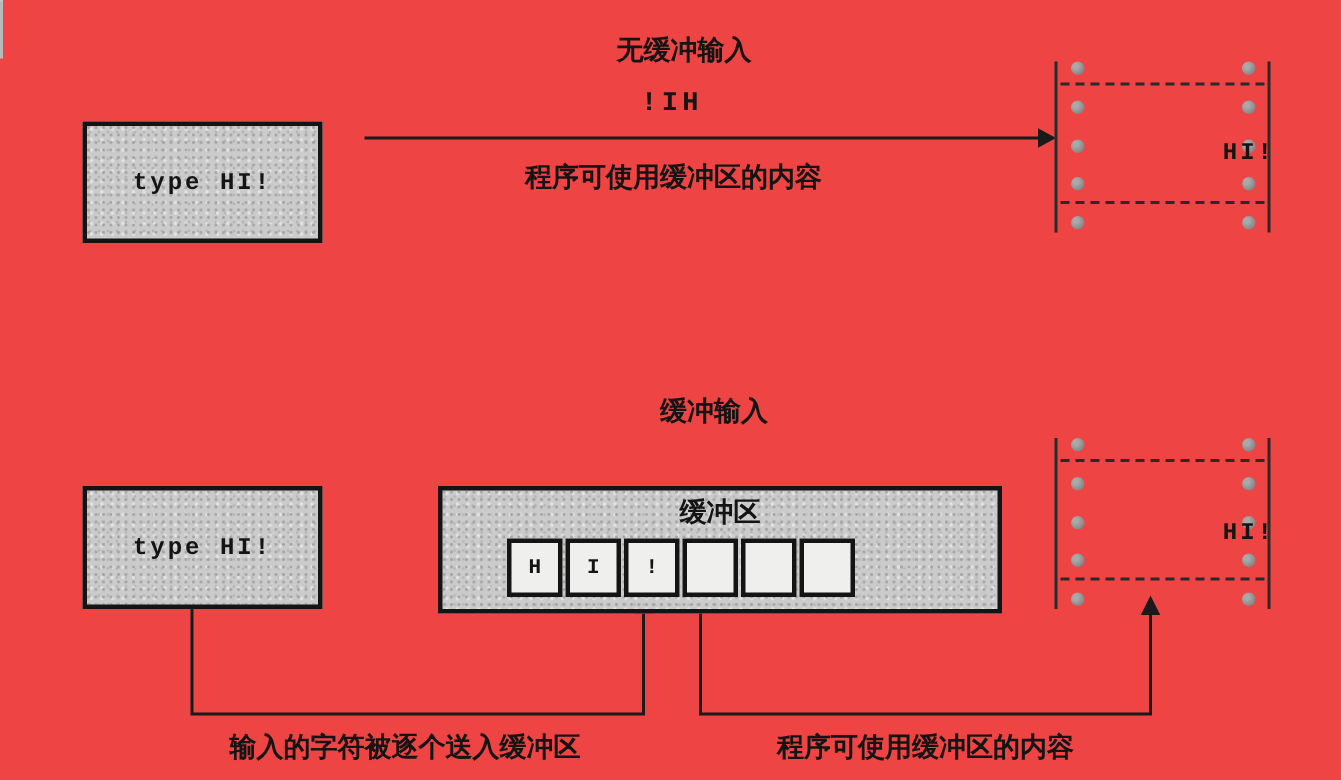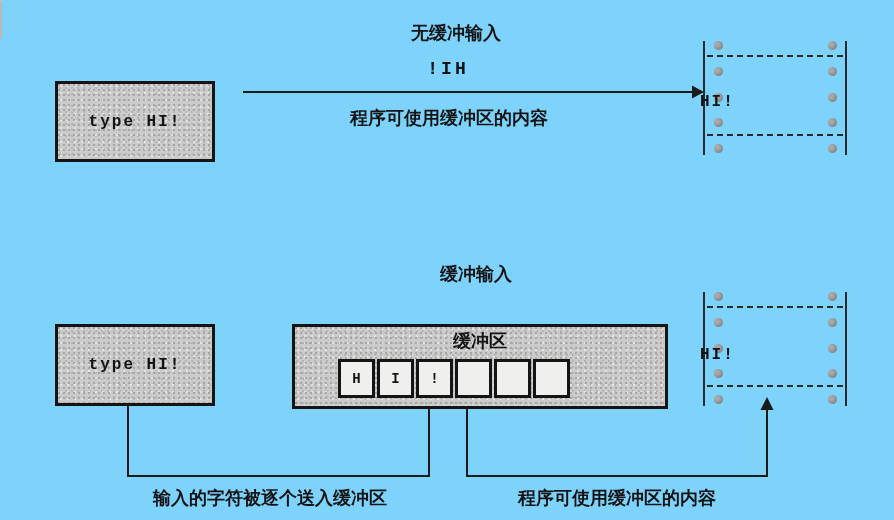--- a/index.html
+++ b/index.html
@@ -1,17 +1,17 @@
 <!DOCTYPE html>
 <html><head>
 <meta charset="utf-8">
 <style>
   html,body{margin:0;padding:0;background:#ffffff;}
   .canvas{
-    position:relative;width:894px;height:520px;background:#7dd3fc;
+    position:relative;width:894px;height:520px;background:#ef4444;
     font-family:"Liberation Sans",sans-serif;color:#141414;overflow:hidden;
   }
   .abs{position:absolute;}
   .center-x{transform:translateX(-50%);}
   
   svg.connectors{position:absolute;left:0;top:0;width:894px;height:520px;}
   
   .stipple{
     background-color:#cbcbcb;
     background-image:
@@ -39,21 +39,21 @@
   .paper .vline.right{right:3px;}
   .paper .dots{position:absolute;top:2px;height:112px;width:9px;
     display:flex;flex-direction:column;justify-content:space-between;}
   .paper .dots.dleft{left:14px;}
   .paper .dots.dright{right:13px;}
   .dot{width:9px;height:9px;border-radius:50%;
     background:radial-gradient(circle at 35% 35%,#a9a9a9 20%,#7d7d7d 85%);}
   .paper .dash{position:absolute;left:7px;right:7px;border-top:2px dashed #2a2a2a;}
   .paper .dash.dtop{top:16px;}
   .paper .dash.dbottom{top:95px;}
-  .paper .paper-text{position:absolute;left:0;width:100%;text-align:left;}
+  .paper .paper-text{position:absolute;left:0;width:100%;text-align:right;}
   
   .buffer-box{
     width:376px;height:85px;border:3px solid #141414;box-sizing:border-box;
   }
   .buffer-label{position:absolute;left:0;top:2px;width:100%;text-align:center;}
   .cells{position:absolute;left:43px;top:32px;display:flex;gap:2px;}
   .cell{
     width:37px;height:39px;border:3px solid #141414;box-sizing:border-box;
     background:#efefed;display:flex;align-items:center;justify-content:center;
   }

